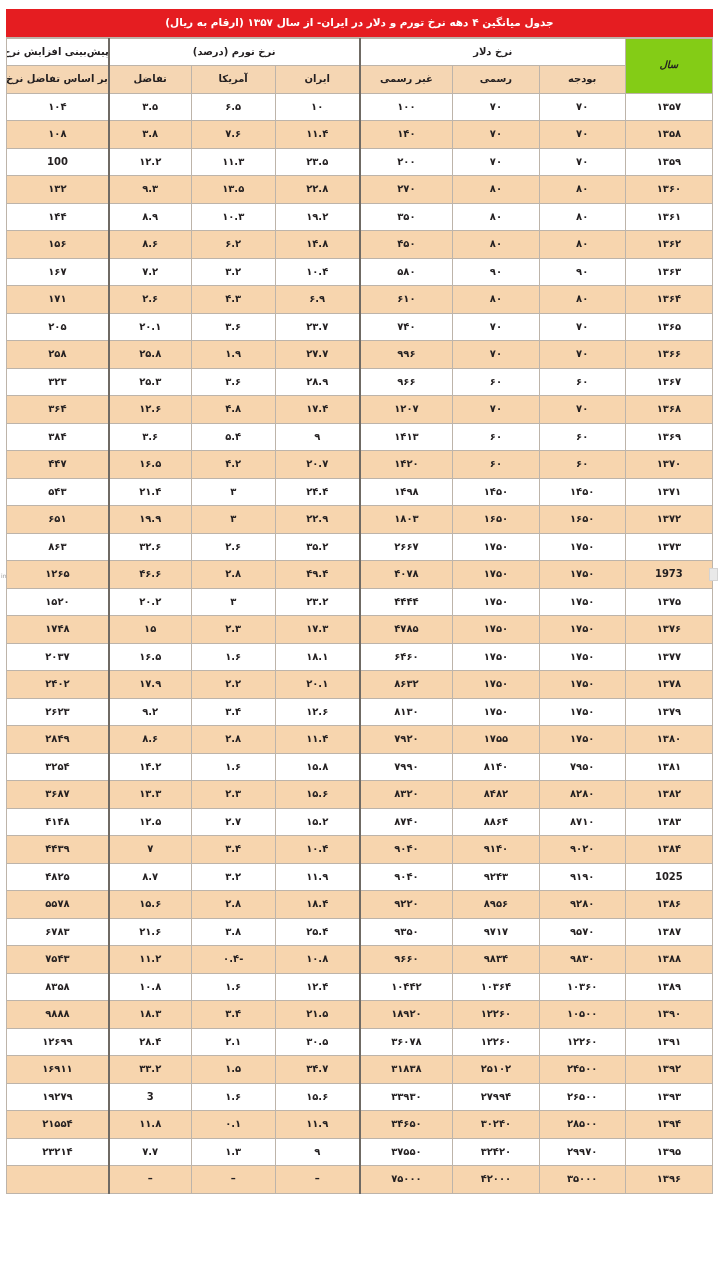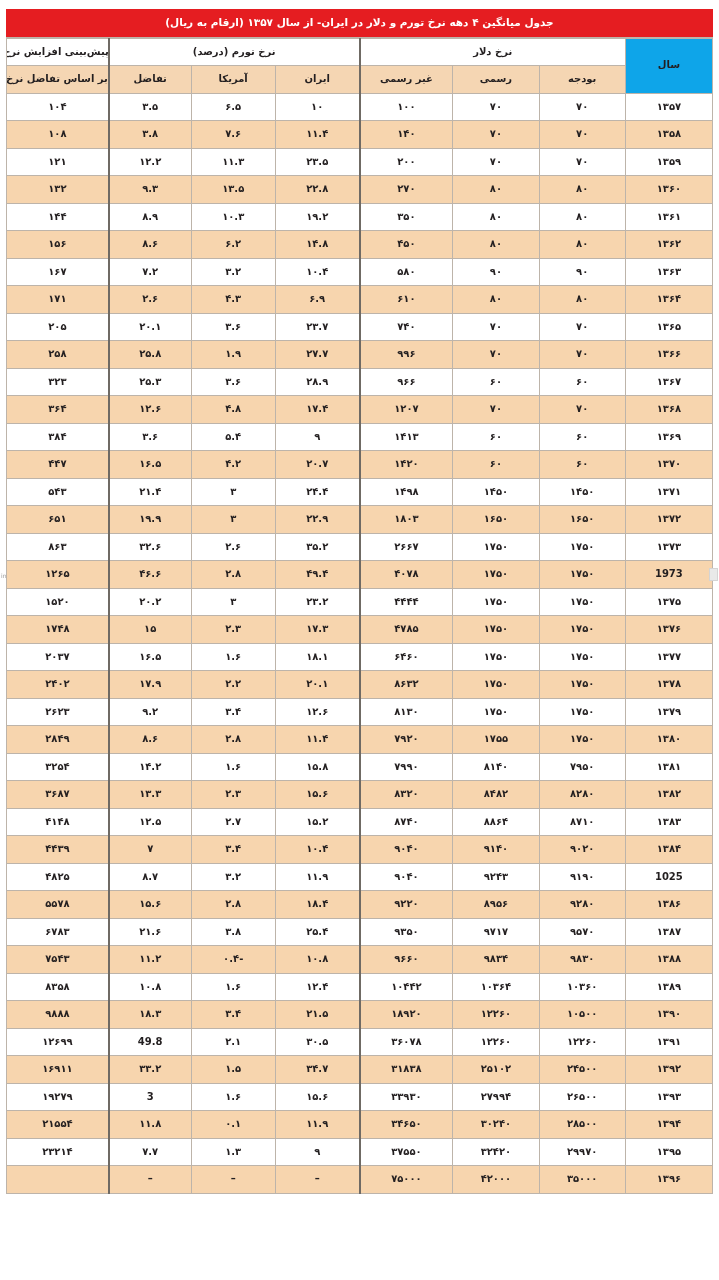--- a/index.html
+++ b/index.html
@@ -83,23 +83,24 @@
   
   th.sub {
     background: #f5d6b3;
     font-size: 9.5px;
     font-weight: bold;
     height: 22px;
   }
 
   
   th.year-head {
-    background: #0ea5e9;
+    background: #84cc16;
     font-size: 10.5px;
     font-weight: bold;
+    font-style: italic;
   }
 
   
   tr.r-odd  td { background: #ffffff; }
   tr.r-even td { background: #f7d5ae; }
   .sep-left  { border-left: 2px solid #6f6a64 !important; }
 
   
   col.c-year    { width: 87px; }
   col.c-budget  { width: 86px; }
@@ -175,21 +176,21 @@
             <td>۱۰۸</td>
           </tr>
           <tr class="r-odd">
             <td>۱۳۵۹</td>
             <td>۷۰</td>
             <td>۷۰</td>
             <td class="sep-left">۲۰۰</td>
             <td>۲۳.۵</td>
             <td>۱۱.۳</td>
             <td class="sep-left">۱۲.۲</td>
-            <td>۱۲۱</td>
+            <td>100</td>
           </tr>
           <tr class="r-even">
             <td>۱۳۶۰</td>
             <td>۸۰</td>
             <td>۸۰</td>
             <td class="sep-left">۲۷۰</td>
             <td>۲۲.۸</td>
             <td>۱۳.۵</td>
             <td class="sep-left">۹.۳</td>
             <td>۱۳۲</td>
@@ -494,21 +495,21 @@
             <td class="sep-left">۱۸.۳</td>
             <td>۹۸۸۸</td>
           </tr>
           <tr class="r-odd">
             <td>۱۳۹۱</td>
             <td>۱۲۲۶۰</td>
             <td>۱۲۲۶۰</td>
             <td class="sep-left">۳۶۰۷۸</td>
             <td>۳۰.۵</td>
             <td>۲.۱</td>
-            <td class="sep-left">49.8</td>
+            <td class="sep-left">۲۸.۴</td>
             <td>۱۲۶۹۹</td>
           </tr>
           <tr class="r-even">
             <td>۱۳۹۲</td>
             <td>۲۴۵۰۰</td>
             <td>۲۵۱۰۲</td>
             <td class="sep-left">۳۱۸۳۸</td>
             <td>۳۴.۷</td>
             <td>۱.۵</td>
             <td class="sep-left">۳۳.۲</td>

